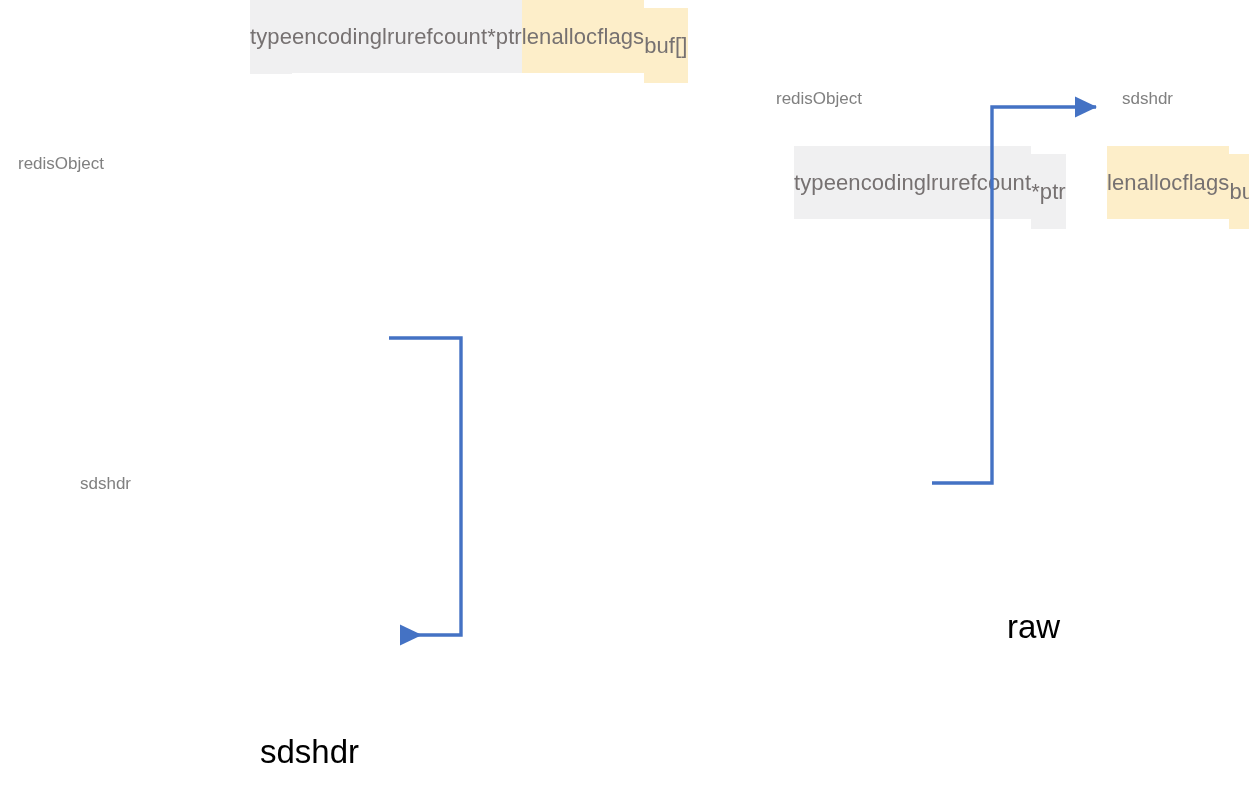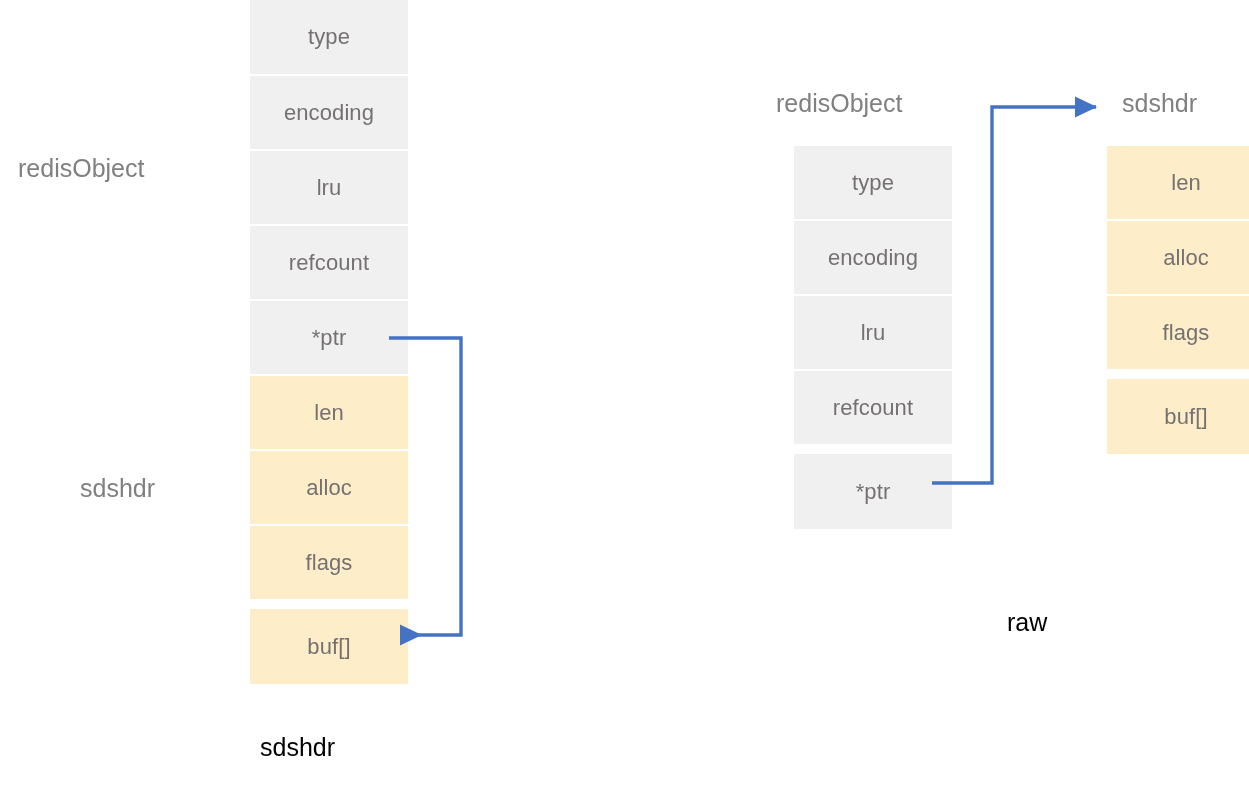--- a/index.html
+++ b/index.html
@@ -15,48 +15,48 @@
     width: 1249px;
     height: 785px;
     background: #ffffff;
     overflow: hidden;
   }
 
   
   .struct {
     position: absolute;
     display: flex;
-    flex-direction: column;
+    flex-direction: row;
     padding-left: 19px;
   }
   .field {
     box-sizing: border-box;
     display: flex;
     align-items: center;
     justify-content: center;
     font-size: 22px;
     color: #767171;
     letter-spacing: 0.1px;
     border-bottom: 2px solid #ffffff;
     background: #f0f0f0;
   }
   .field:last-child { border-bottom: none; margin-top: 8px; }
   .field.redis { background: #f0f0f1; }
   .field.sds   { background: #fdeec9; align-items: center; }
 
   
   .label {
     position: absolute;
-    font-size: 25px;
+    font-size: 17px;
     color: #808080;
     white-space: nowrap;
   }
   .label.dark {
     color: #000000;
-    font-size: 25px;
+    font-size: 33px;
   }
 
   
   #arrows {
     position: absolute;
     left: 0;
     top: 0;
     width: 1249px;
     height: 785px;
     pointer-events: none;

